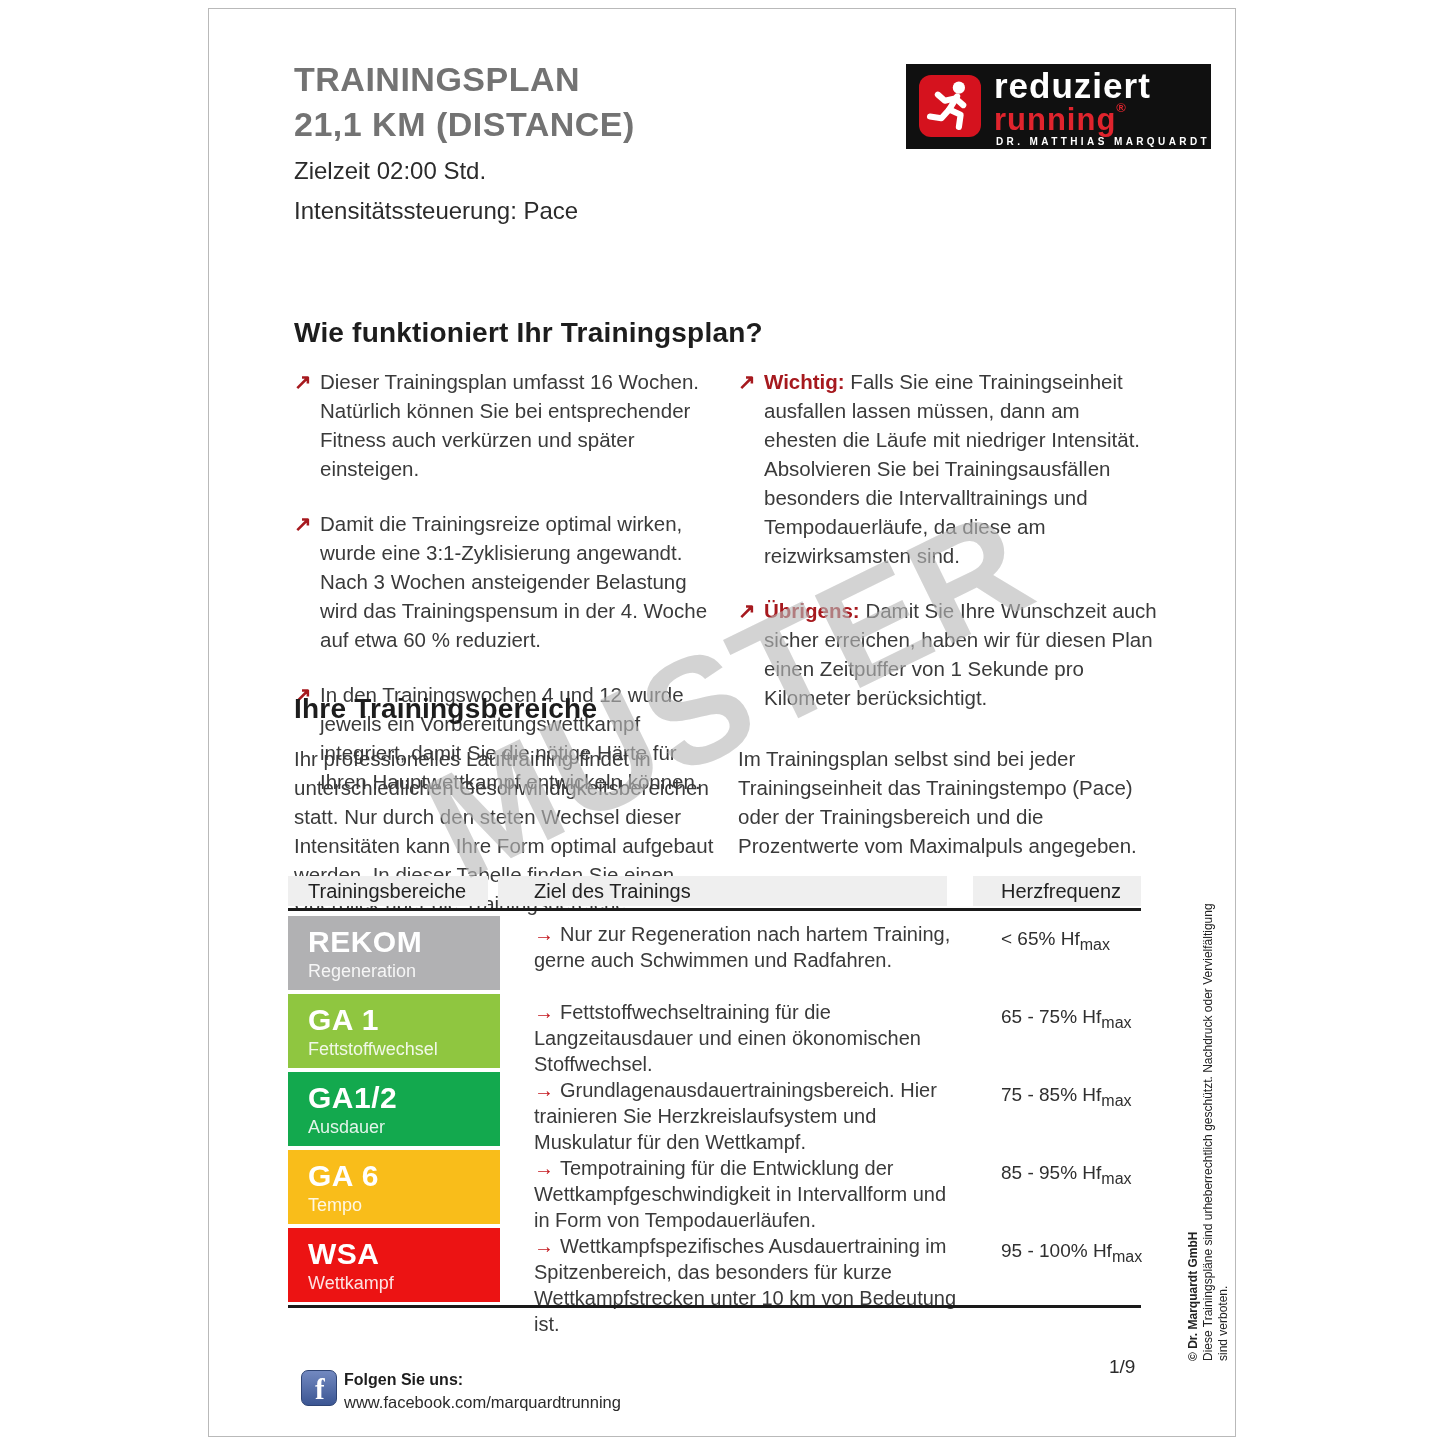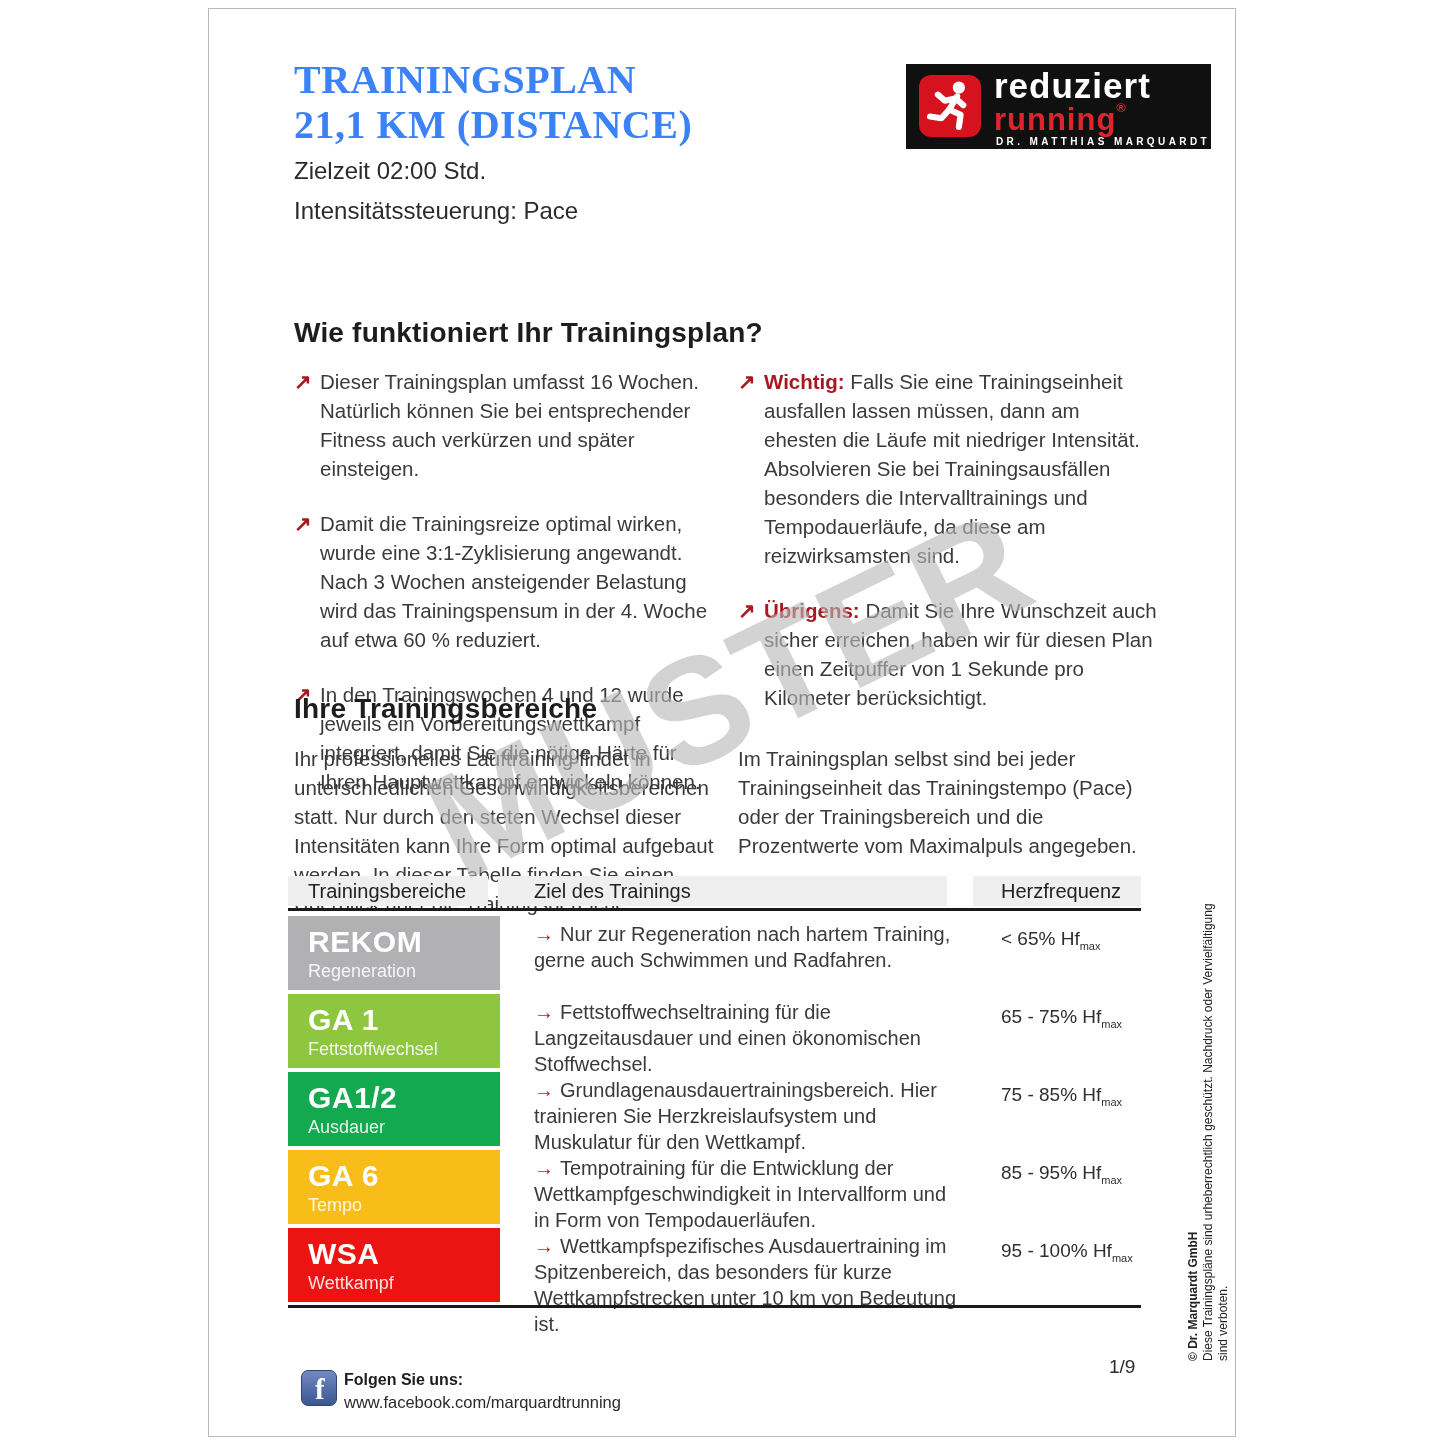--- a/index.html
+++ b/index.html
@@ -1,20 +1,20 @@
 <!DOCTYPE html>
 <html><head>
 <meta charset="utf-8">
 <style>
   html,body{margin:0;padding:0;background:#ffffff;}
   body{width:1445px;height:1445px;position:relative;font-family:"Liberation Sans",sans-serif;color:#3a3a3a;}
   .sheet{position:absolute;left:208px;top:8px;width:1028px;height:1429px;background:#fff;border:1px solid #b9b9b9;box-sizing:border-box;}
 
   
-  .title{position:absolute;left:85px;top:48px;font-size:40px;line-height:45px;font-weight:700;color:#3b82f6;letter-spacing:.5px;font-family:Liberation Serif, serif;}
+  .title{position:absolute;left:85px;top:48px;font-size:34px;line-height:45px;font-weight:700;color:#737373;letter-spacing:.5px;}
   .meta{position:absolute;left:85px;top:142px;font-size:24px;line-height:40px;color:#2b2b2b;}
   .meta b{font-weight:400;}
 
   
   .logo{position:absolute;left:697px;top:55px;width:305px;height:85px;background:#101010;}
   .logo .mark{position:absolute;left:13px;top:11px;width:62px;height:62px;background:#d5121e;border-radius:12px;}
   .logo .mark svg{position:absolute;left:4px;top:3px;}
   .logo .b1{position:absolute;left:88px;top:2px;font-size:35px;font-weight:700;color:#fff;letter-spacing:1px;}
   .logo .b2{position:absolute;left:88px;top:36px;font-size:31px;font-weight:700;color:#e0242d;letter-spacing:1px;}
   .logo .reg{font-size:13px;vertical-align:18px;}
@@ -43,21 +43,21 @@
   .rule-top{top:899px;}
   .rule-bottom{top:1296px;}
   .tbody{position:absolute;left:79px;top:907px;width:853px;}
   .trow{position:relative;height:74px;margin-bottom:4px;}
   .tlabel{position:absolute;left:0;top:0;width:212px;height:74px;color:#fff;}
   .tcode{position:absolute;left:20px;top:9px;font-size:30px;font-weight:700;letter-spacing:.5px;}
   .tsub{position:absolute;left:20px;bottom:8px;font-size:18px;color:rgba(255,255,255,.88);}
   .tdesc{position:absolute;left:246px;top:5px;width:428px;font-size:20px;line-height:26px;color:#3a3a3a;}
   .tdesc .darrow{color:#c3161c;font-weight:700;margin-right:6px;}
   .thf{position:absolute;left:713px;top:12px;font-size:19px;color:#2f2f2f;white-space:nowrap;}
-  .thf sub{font-size:11px;}
+  .thf sub{font-size:16px;}
 
   
   .watermark{position:absolute;left:140px;top:600px;width:760px;height:170px;transform:rotate(-26deg);
     font-size:150px;font-weight:800;letter-spacing:2px;color:#b9b9b9;opacity:.62;text-align:center;line-height:170px;z-index:40;pointer-events:none;}
 
   
   .fb{position:absolute;left:92px;top:1361px;width:36px;height:36px;border-radius:7px;
     background:linear-gradient(#7289c0,#3b5693);border:1px solid #2e4475;box-sizing:border-box;overflow:hidden;}
   .fb span{position:absolute;left:13px;top:2px;color:#fff;font-weight:700;font-size:29px;font-family:"Liberation Serif",serif;}
   .follow1{position:absolute;left:135px;top:1362px;font-size:16px;font-weight:700;color:#1d1d1d;}

